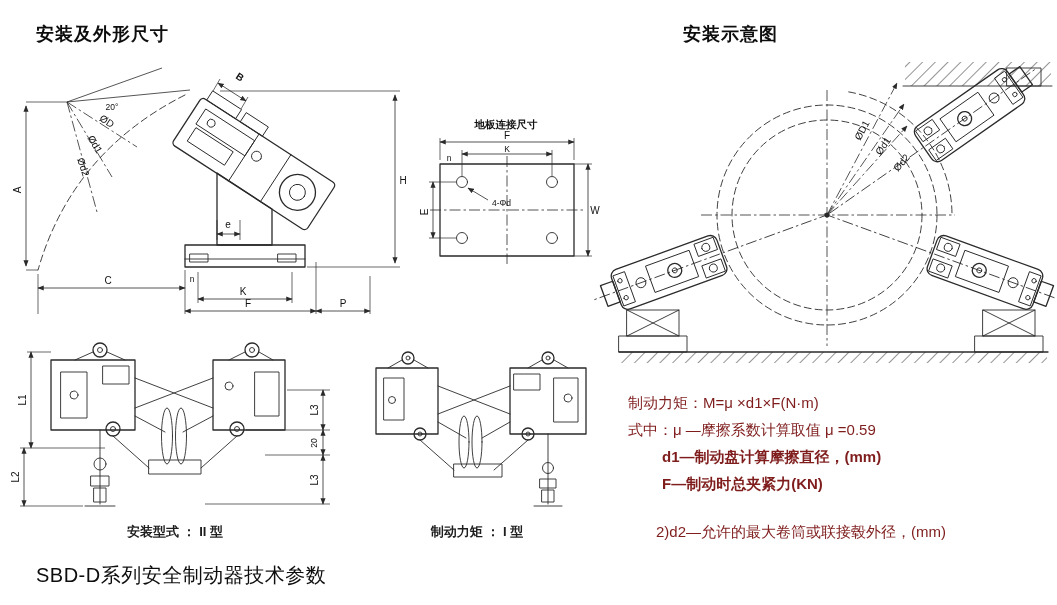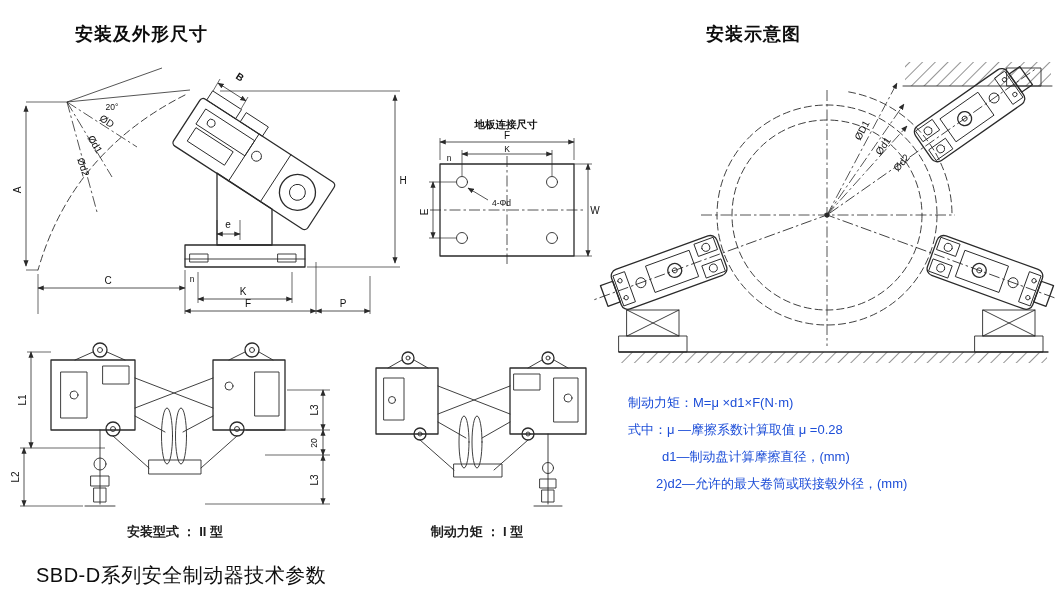--- a/index.html
+++ b/index.html
@@ -1,23 +1,23 @@
 <!DOCTYPE html>
 <html><head>
 <meta charset="utf-8">
 <style>
   html,body{margin:0;padding:0;}
   body{width:1057px;height:605px;position:relative;background:#ffffff;
        font-family:"Liberation Sans","DejaVu Sans",sans-serif;color:#111;overflow:hidden;}
-  .sec-title{position:absolute;font-weight:bold;font-size:18px;color:#0d0d0d;letter-spacing:1px;margin-left:39px;}
+  .sec-title{position:absolute;font-weight:bold;font-size:18px;color:#0d0d0d;letter-spacing:1px;}
   .bottom-title{position:absolute;left:36px;top:562px;font-weight:normal;font-size:20px;color:#0d0d0d;letter-spacing:.5px;}
   .caption{position:absolute;font-size:13px;font-weight:bold;text-align:center;color:#1d1d1d;}
-  .notes{position:absolute;left:628px;top:389px;font-size:13px;line-height:27px;color:#1d4ed8;}
-  .notes .ind1{padding-left:34px;}
-  .notes .ind2{padding-left:28px;}
+  .notes{position:absolute;left:628px;top:389px;font-size:15px;line-height:27px;color:#7f1d1d;}
+  .notes .ind1{padding-left:34px;font-weight:bold;}
+  .notes .ind2{padding-left:28px;margin-top:21px;}
   svg.dwg{position:absolute;overflow:visible;}
   .ln{fill:none;stroke:#2a2a2a;stroke-width:1.3;stroke-linecap:round;stroke-linejoin:round;}
   .lnt{stroke-width:.9;}
   .dsh{stroke-dasharray:7 4;}
   .cl{stroke-dasharray:11 3 2.5 3;stroke-width:.8;}
   .dim{fill:none;stroke:#2a2a2a;stroke-width:.8;}
   .ext{stroke:#2a2a2a;stroke-width:.7;}
   text{font-family:"Liberation Sans","DejaVu Sans",sans-serif;}
   text.dm{font-size:10px;fill:#111;}
   text.dmb{font-size:10px;font-weight:bold;fill:#111;}
@@ -48,21 +48,21 @@
       <circle class="ln lnt" cx="86" cy="0" r="5"></circle>
       <rect class="ln lnt" x="98" y="-16" width="12" height="32"></rect>
       <rect class="ln" x="112" y="-11" width="13" height="22"></rect>
       <circle class="ln lnt" cx="105" cy="-9" r="2.2"></circle>
       <circle class="ln lnt" cx="105" cy="9" r="2.2"></circle>
     </g>
   </defs>
 </svg>
 
 <div class="sec-title" style="left:36px;top:22px">安装及外形尺寸</div>
-<div class="sec-title" style="left:667px;top:22px">安装示意图</div>
+<div class="sec-title" style="left:683px;top:22px">安装示意图</div>
 
 <svg class="dwg" style="left:12px;top:62px" width="410" height="260" viewBox="0 0 410 260">
 
   <g>
     <path class="ln dsh lnt" d="M 173,33 Q 60,90 26,208"></path>
   </g>
 
   <g>
     <line class="dim" x1="55" y1="40" x2="150" y2="6"></line>
     <line class="dim" x1="55" y1="40" x2="178" y2="28"></line>
@@ -362,18 +362,19 @@
   <g>
     <rect class="ln lnt" x="378" y="262" width="52" height="26"></rect>
     <line class="ln lnt" x1="378" y1="262" x2="430" y2="288"></line>
     <line class="ln lnt" x1="430" y1="262" x2="378" y2="288"></line>
     <rect class="ln lnt" x="370" y="288" width="68" height="16"></rect>
   </g>
 </svg>
 
 <div class="notes">
   <div>制动力矩：M=μ ×d1×F(N·m)</div>
-  <div>式中：μ —摩擦系数计算取值 μ =0.28</div>
+  <div>式中：μ —摩擦系数计算取值 μ =0.59</div>
   <div class="ind1">d1—制动盘计算摩擦直径，(mm)</div>
+  <div class="ind1">F—制动时总夹紧力(KN)</div>
   <div class="ind2">2)d2—允许的最大卷筒或联接毂外径，(mm)</div>
 </div>
 
 <div class="bottom-title">SBD-D系列安全制动器技术参数</div>
 
 </body></html>

